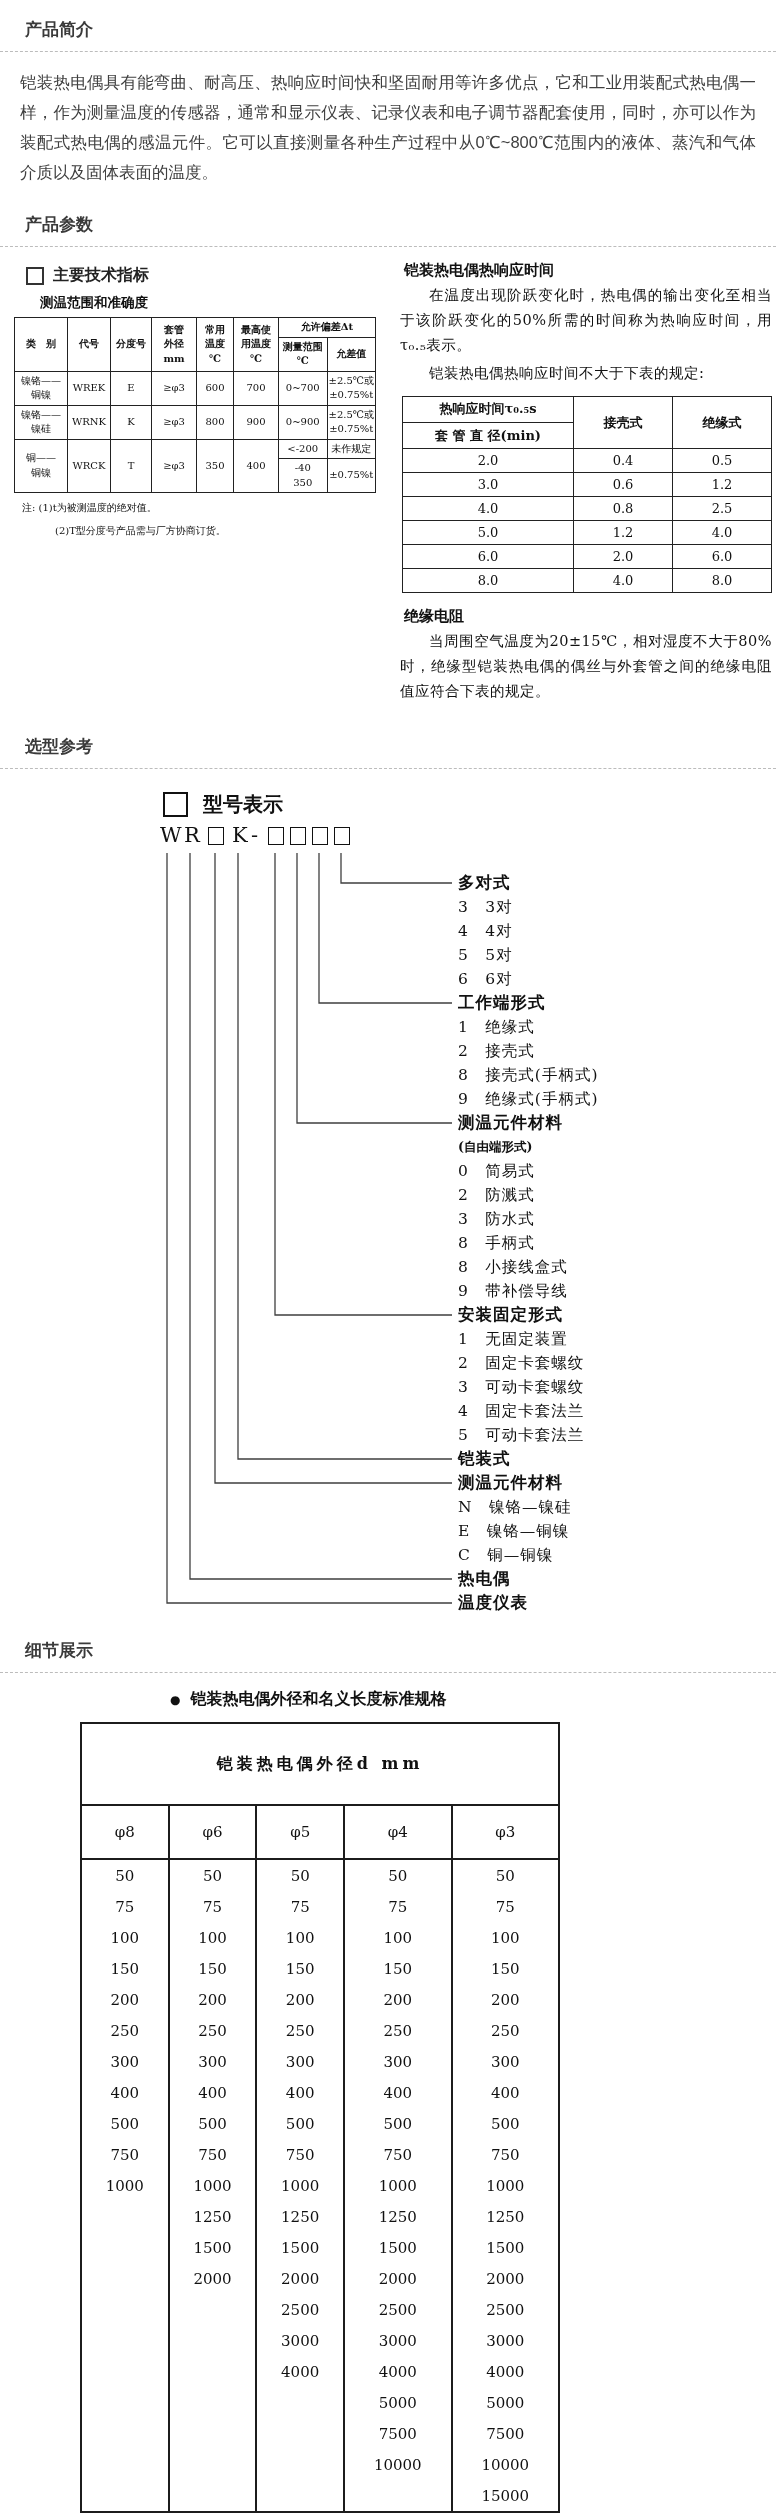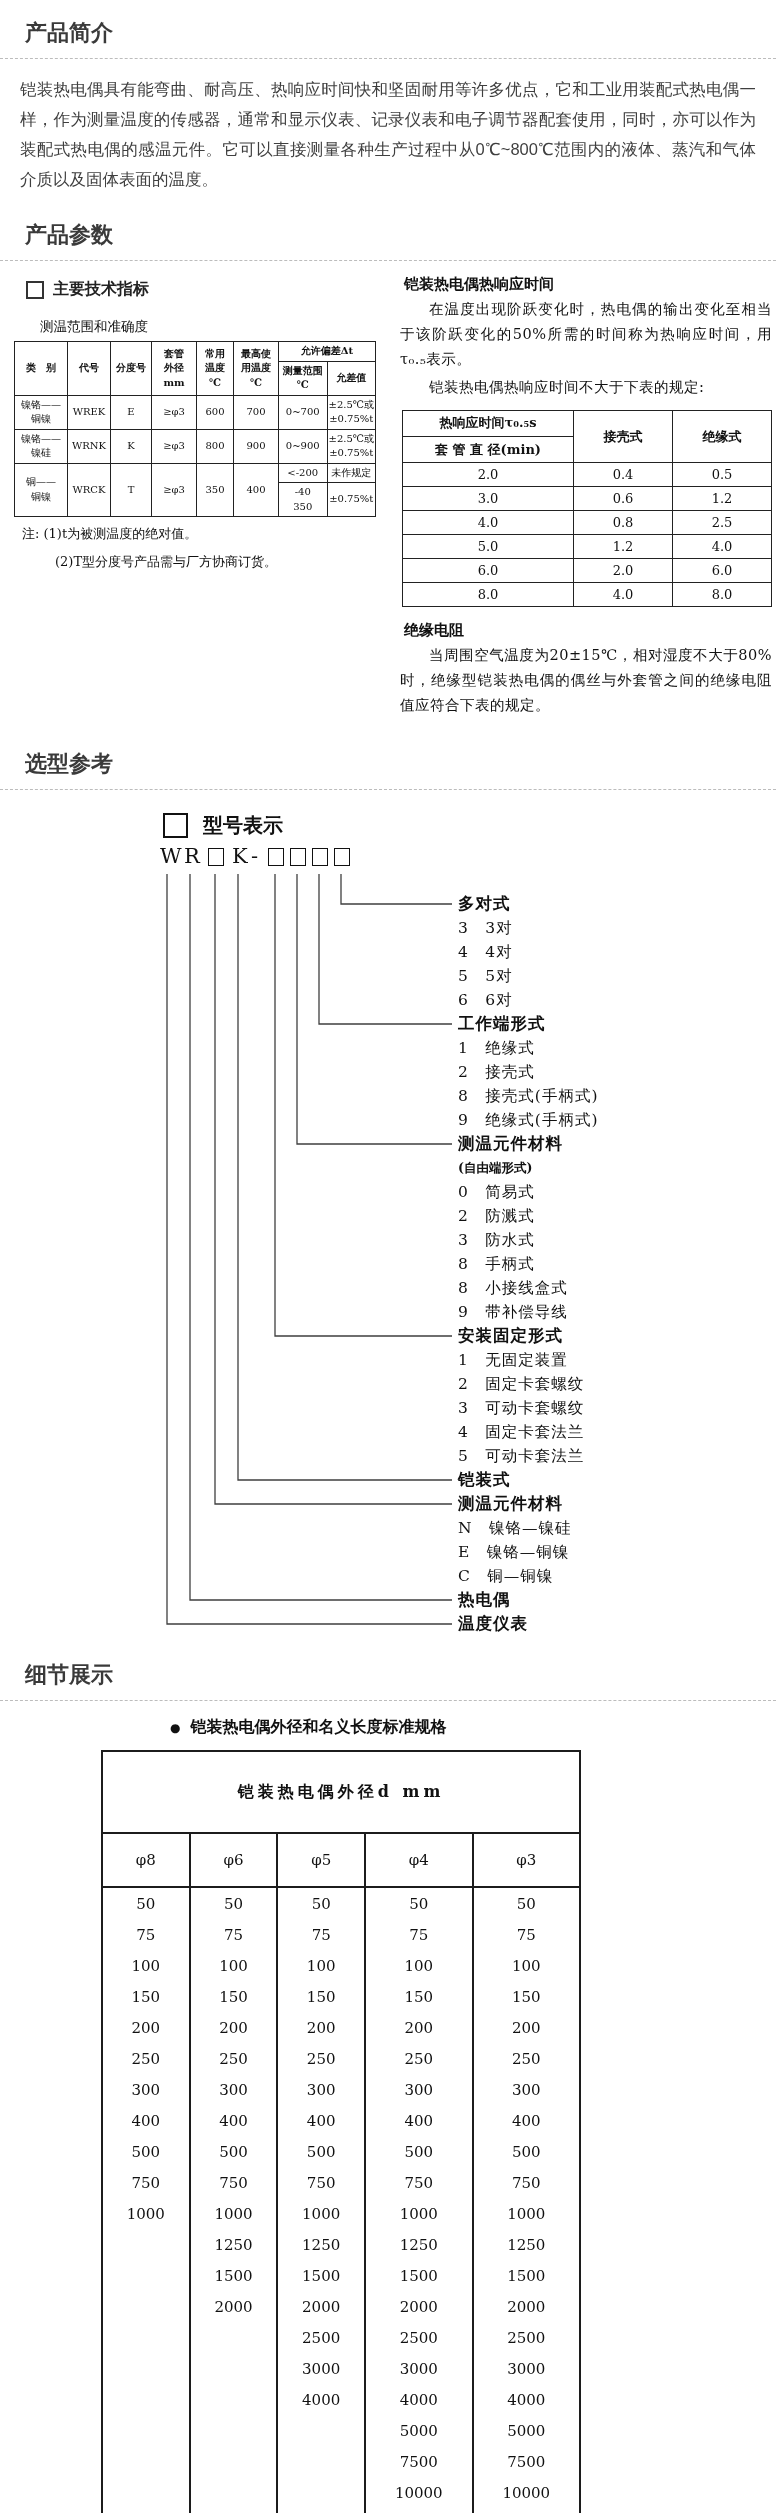--- a/index.html
+++ b/index.html
@@ -1,31 +1,31 @@
 <!DOCTYPE html>
 <html><head>
 <meta charset="utf-8">
 <style>
   html,body{margin:0;padding:0;background:#fff;}
   body{width:776px;color:#333;font-family:"Liberation Sans",sans-serif;}
-  .sec-h{font-size:22px;font-weight:bold;color:#3a3a3a;padding:18px 25px 10px;border-bottom:1px dashed #bcbcbc;}
+  .sec-h{font-size:17px;font-weight:bold;color:#3a3a3a;padding:18px 25px 10px;border-bottom:1px dashed #bcbcbc;}
   
   .intro-p{font-size:16.5px;line-height:30px;color:#3f3f3f;margin:15px 20px 8px;text-align:justify;}
   
   .params-wrap{display:flex;padding:2px 6px 10px 14px;}
   .col-l{width:374px;flex:none;}
   .col-r{flex:1;padding-left:12px;}
   .indicator{display:flex;align-items:center;gap:9px;margin:16px 0 8px 12px;font-weight:bold;font-size:16px;color:#222;}
   .chk{width:14px;height:14px;border:2px solid #333;flex:none;}
-  .rt-title{font-family:"DejaVu Serif",serif;font-weight:normal;font-size:13.5px;margin:18px 0 5px 26px;color:#111;}
+  .rt-title{font-family:"DejaVu Serif",serif;font-weight:bold;font-size:13.5px;margin:8px 0 5px 26px;color:#111;}
   .rtable{border-collapse:collapse;font-family:"DejaVu Serif",serif;font-size:10px;color:#111;width:362px;table-layout:fixed;}
   .rtable th,.rtable td{border:1px solid #222;text-align:center;padding:2px 1px;line-height:1.45;font-weight:bold;}
   .rtable td{font-weight:normal;}
   .pre{white-space:pre-line;}
-  .rt-note{font-family:"DejaVu Serif",serif;font-size:13px;margin:6px 0 0 8px;line-height:1.7;color:#111;}
+  .rt-note{font-family:"DejaVu Serif",serif;font-size:10px;margin:6px 0 0 8px;line-height:1.7;color:#111;}
   .rt-note2{margin-left:41px;}
   .resp-h{font-family:"DejaVu Serif",serif;font-weight:bold;font-size:15px;color:#111;margin:12px 0 2px 4px;}
   .resp-p{font-family:"DejaVu Serif",serif;font-size:14.5px;line-height:25px;color:#111;text-indent:2em;margin:3px 0;letter-spacing:.5px;text-align:justify;}
   .ptable{border-collapse:collapse;font-family:"DejaVu Serif",serif;font-size:13px;color:#111;margin:10px 0 2px 2px;width:370px;}
   .ptable th,.ptable td{border:1px solid #222;text-align:center;padding:4px 2px;}
   .corner{padding:0 !important;}
   .corner .ct{border-bottom:1px solid #222;padding:3px 0 4px;font-weight:bold;}
   .corner .cb{padding:4px 0 3px;font-weight:bold;}
   .ins-h{margin-top:14px;}
   
@@ -35,21 +35,21 @@
   .dg-box{width:21px;height:21px;border:2px solid #111;flex:none;}
   .code-char{position:absolute;top:34px;font-family:"DejaVu Serif",serif;font-size:21px;color:#111;}
   .code-box{position:absolute;top:38px;width:14px;height:16px;border:1.5px solid #111;}
   .dg-rows{position:absolute;left:458px;top:82px;}
   .drow{height:24px;line-height:24px;font-family:"DejaVu Serif",serif;font-size:15.5px;color:#111;white-space:nowrap;letter-spacing:1px;}
   .drow.t{font-weight:bold;font-size:16.5px;}
   .drow.s{font-size:12.5px;font-weight:bold;letter-spacing:0;}
   
   .spec-title{display:flex;gap:10px;align-items:center;font-weight:bold;font-size:16px;color:#111;margin:16px 0 12px 170px;font-family:"DejaVu Serif",serif;}
   .bullet{font-size:12px;}
-  .spec-table{border-collapse:collapse;margin-left:101px;width:480px;font-family:"DejaVu Serif",serif;color:#111;border:2px solid #1c1c1c;}
+  .spec-table{border-collapse:collapse;margin-left:80px;width:480px;font-family:"DejaVu Serif",serif;color:#111;border:2px solid #1c1c1c;}
   .spec-table th.big{font-size:16px;letter-spacing:4px;height:78px;border-bottom:2px solid #1c1c1c;font-weight:bold;}
   .spec-table th.phi{font-size:15px;height:50px;border-bottom:2px solid #1c1c1c;font-weight:normal;}
   .spec-table th.phi:not(:first-child),.spec-table td:not(:first-child){border-left:2px solid #1c1c1c;}
   .spec-table td{height:29px;text-align:center;font-size:15px;}
 </style>
 </head>
 <body>
 
 <div>
   <div class="sec-h">产品简介</div>

